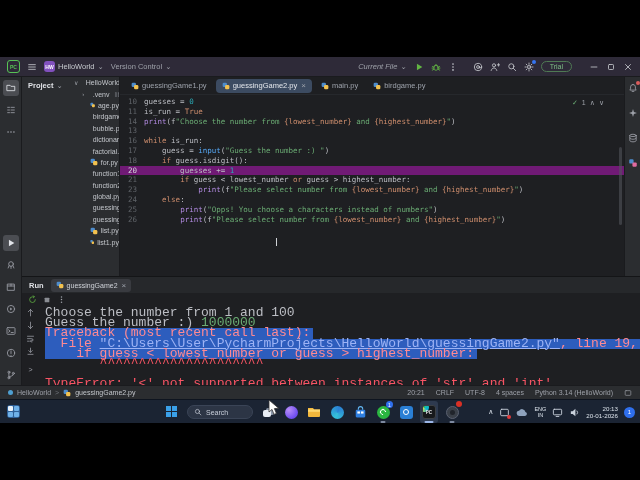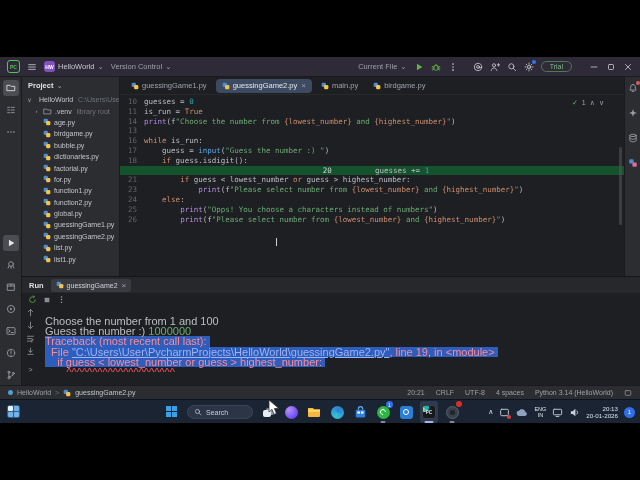--- a/index.html
+++ b/index.html
@@ -29,38 +29,38 @@
   #middle { flex:1; display:flex; min-height:0; }
   #leftbar { width:22px; background:#2b2d30; border-right:1px solid #1a1b1e; display:flex; flex-direction:column; align-items:center; padding:3px 0 2px; gap:6px; flex:0 0 auto; }
   .lb-ico { width:16px; height:16px; border-radius:3px; color:#9da0a8; display:flex; align-items:center; justify-content:center; }
   .lb-ico.active { background:#4b4d52; color:#e2e4e9; }
   .lb-spacer { flex:1; }
 
   #workspace { flex:1; display:flex; flex-direction:column; min-width:0; }
   #upper { flex:1; display:flex; min-height:0; }
 
   
-  #project-panel { width:98px; background:#2b2d30; border-right:1px solid #1a1b1e; display:flex; flex-direction:column; flex:0 0 auto; overflow:hidden; }
+  #project-panel { width:98px; background:#2b2d30; border-right:1px solid #1a1b1e; display:flex; flex-direction:row; flex:0 0 auto; overflow:hidden; }
   .pp-header { height:17px; display:flex; align-items:center; gap:3px; padding:0 6px; font-size:7.5px; color:#dfe1e5; font-weight:bold; flex:0 0 auto; }
   #tree { flex:1; overflow:hidden; font-size:7px; color:#c3c6cb; }
   .tree-row { height:11.4px; display:flex; align-items:center; gap:3px; white-space:nowrap; }
   .tree-suffix { color:#6f737a; margin-left:2px; }
   .tree-chev { width:7px; color:#9da0a8; font-size:6px; text-align:center; flex:0 0 auto; }
   .fold { color:#9fa6b2; }
 
   
   #editor-col { flex:1; display:flex; flex-direction:column; min-width:0; background:#1e1f22; }
   #tabbar { height:18px; display:flex; align-items:center; gap:3px; padding:0 5px; border-bottom:1px solid #26282c; flex:0 0 auto; }
   .tab { height:14px; display:flex; align-items:center; gap:3px; padding:0 6px; border-radius:4px; color:#9da2ab; font-size:7.5px; white-space:nowrap; }
   .tab.active { background:#3c4b61; color:#e3e6eb; }
   .tab-close { color:#9da2ab; font-size:8px; margin-left:1px; }
 
   #editor { flex:1; position:relative; overflow:hidden; font-family:"DejaVu Sans Mono",monospace; font-size:7.5px; line-height:9.8px; padding-top:2px; }
   .code-line { display:flex; height:9.8px; white-space:pre; }
-  .code-line.current { background:#14532d;justify-content:center; }
+  .code-line.current { background:#701a75; }
   .gutter { flex:0 0 24px; text-align:right; padding-right:7px; color:#5f6368; }
   .code-line.current .gutter { color:#d5d8de; }
   .pl { color:#bcbec4; } .kw { color:#cf8e6d; } .str { color:#6aab73; } .num { color:#2aacb8; }
   .fn { color:#b18ae0; } .fnb { color:#56a8f5;margin-top:10px; } .int2 { color:#cf8e6d; }
   .inspection-widget { position:absolute; top:3px; right:20px; display:flex; align-items:center; gap:4px; font-family:"Liberation Sans",sans-serif; font-size:7px; color:#9da0a8; }
   .insp-ok { color:#6aab73; }
   .vscroll { position:absolute; right:2px; top:52px; width:3px; height:78px; background:#55585e; opacity:.55; border-radius:2px; }
   .ibeam { position:absolute; left:156px; top:143px; width:2px; height:8px; color:#d8dade; font-size:8px; }
   .ibeam:before { content:""; position:absolute; left:0; top:0; width:1px; height:8px; background:#cfd2d6; box-shadow:-2px 0 0 -0.5px #cfd2d6, 2px 0 0 -0.5px #cfd2d6; }
 
@@ -72,21 +72,21 @@
   
   #run-panel { height:109px; border-top:1px solid #141517; background:#1e1f22; display:flex; flex-direction:column; flex:0 0 auto; }
   .run-header { height:16px; background:#26282b; display:flex; align-items:center; gap:7px; padding:0 7px; flex:0 0 auto; }
   .run-title { font-size:7.5px; font-weight:bold; color:#dfe1e5; }
   .run-tab { height:13px; background:#393b40; border-radius:3px; display:flex; align-items:center; gap:3px; padding:0 5px; font-size:7px; color:#cfd2d8; }
   .run-body { flex:1; display:flex; flex-direction:column; min-height:0; }
   .run-toolrow { height:13px; display:flex; align-items:center; gap:6px; padding:0 6px; color:#9da0a8; flex:0 0 auto; }
   .run-main { flex:1; display:flex; min-height:0; }
   .run-vstrip { width:17px; display:flex; flex-direction:column; align-items:center; gap:4px; padding-top:2px; color:#9da0a8; flex:0 0 auto; }
   .vprompt { margin-top:6px; font-size:7px; color:#9da0a8; }
-  #console { flex:1; font-family:Liberation Sans, sans-serif; font-size:11px; line-height:10.2px; padding:2px 0 0 6px; overflow:hidden;margin-top:8px; }
+  #console { flex:1; font-family:Liberation Mono, monospace; font-size:13px; line-height:10.2px; padding:2px 0 0 6px; overflow:hidden; }
   .con-line { white-space:pre; width:max-content; min-height:10.2px; padding-right:3px; }
   .con-line.selected { background:#2d5dbd; }
   .out { color:#bcbec4; } .uin { color:#6aab73; } .err { color:#f75464; }
   .con-line.selected .err { color:#ff8a93; }
   .lnk { color:#9db3f5; text-decoration:underline; }
 
   
   #statusbar { height:14px; background:#2b2d30; border-top:1px solid #1a1b1e; display:flex; align-items:center; padding:0 8px; gap:4px; font-size:7px; color:#9da0a8; flex:0 0 auto; }
   .sb-dot { width:5px; height:5px; border-radius:50%; background:#4e9fd1; }
   .sb-sep { color:#6f737a; }
@@ -152,21 +152,21 @@
     <span class="tb-item">
       <span class="hw-badge">HW</span>
       <span>HelloWorld</span>
       <span class="chev">⌄</span>
     </span>
     <span class="tb-item" style="color:#9da0a8;">
       <span>Version Control</span>
       <span class="chev">⌄</span>
     </span>
 
-    <span class="tb-item ml-auto" style="color:#9da0a8;">
+    <span class="tb-item ml-auto" style="color:#9da0a8;font-style:italic;">
       <span>Current File</span>
       <span class="chev">⌄</span>
     </span>
     <span class="ico i10 grn">
         <svg viewBox="0 0 12 12" fill="currentColor">
           <path d="M3.5 2.2L10 6l-6.5 3.8z"></path>
         </svg>
       </span>
     <span class="ico i10 grn">
         <svg viewBox="0 0 12 12" fill="none" stroke="currentColor" stroke-width="1" stroke-linecap="round" stroke-linejoin="round">

